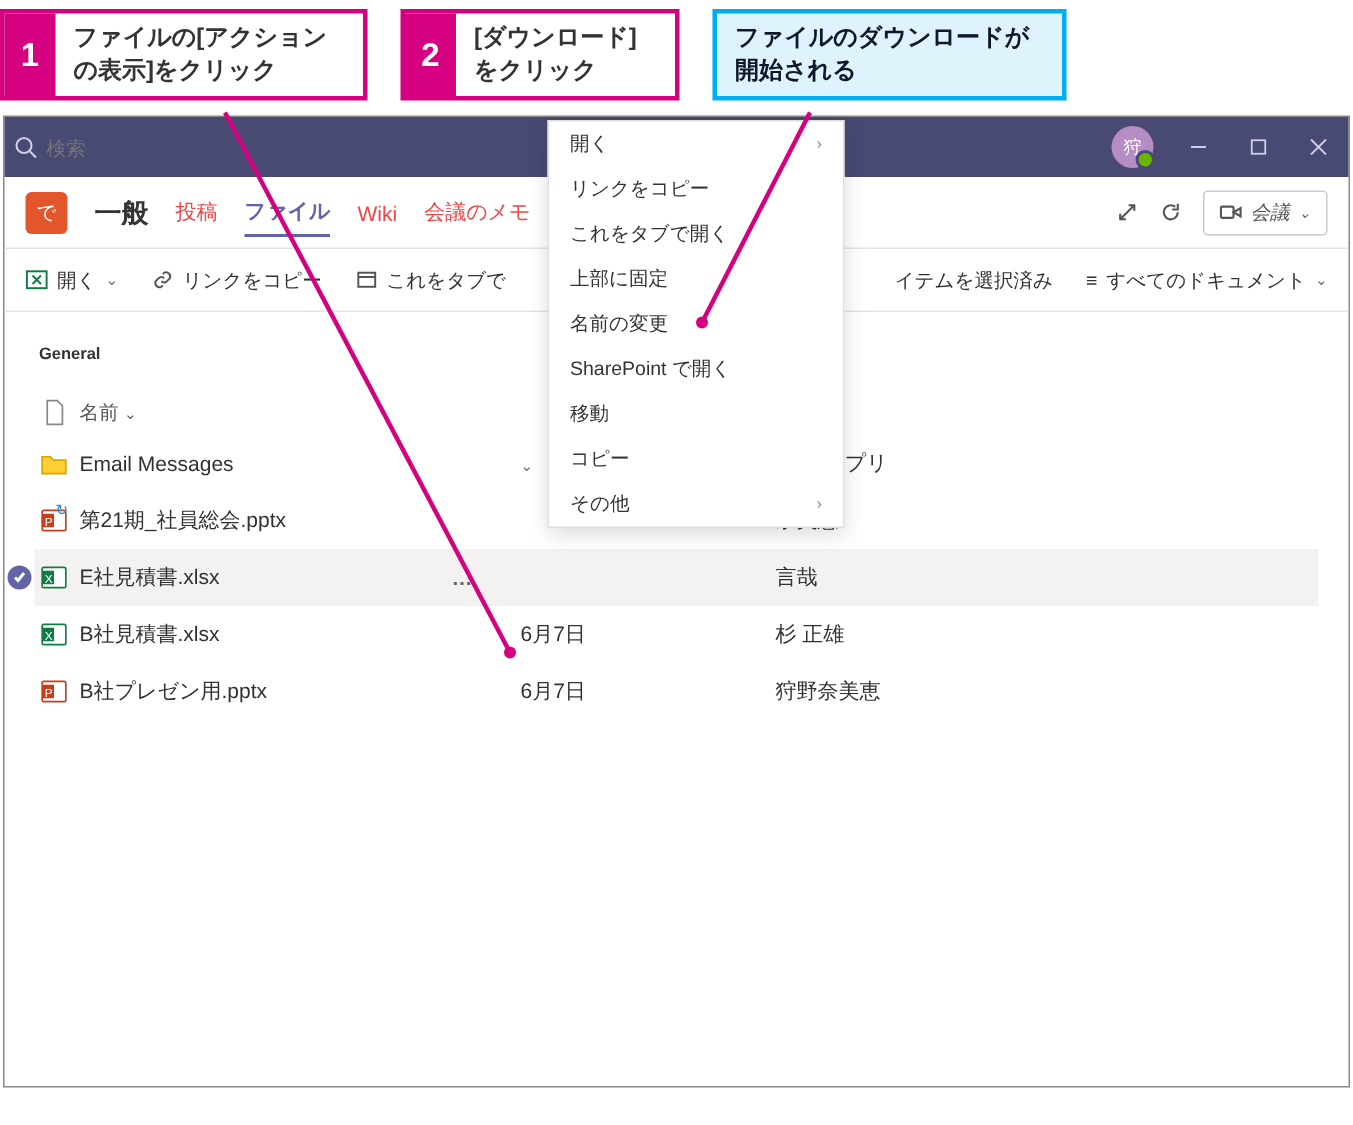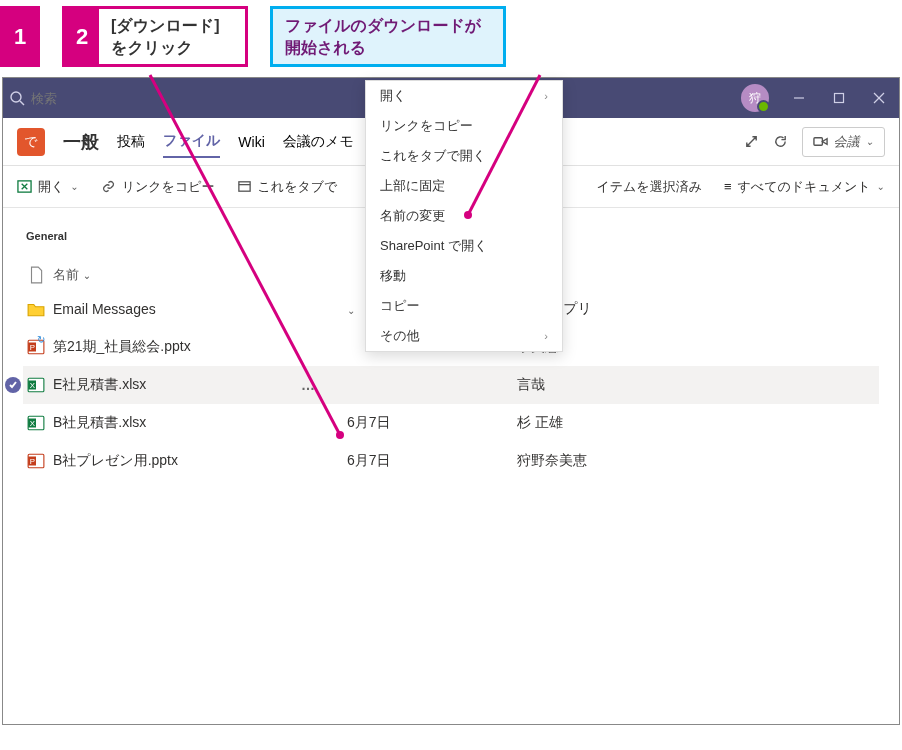--- a/index.html
+++ b/index.html
@@ -37,21 +37,21 @@
     align-items: center;
     justify-content: center;
   }
   .callout .txt {
     padding: 6px 12px;
     font-size: 16px;
     line-height: 1.35;
     font-weight: 600;
     white-space: pre-line;
   }
-  .callout.blue .txt { color:#701a75; }
+  .callout.blue .txt { color:#0f172a; }
 
   
   .app-window {
     border: 1px solid #888;
     position: relative;
     margin: 0 2px;
     height: 648px;
     background:#fff;
   }
   .titlebar {
@@ -91,21 +91,21 @@
 
   .tabbar{
     display:flex;align-items:center;height:48px;padding:0 14px;gap:18px;
     border-bottom:1px solid #e1e1e1;
   }
   .team-ic{
     width:28px;height:28px;background:#e2562c;color:#fff;border-radius:4px;
     display:flex;align-items:center;justify-content:center;font-size:13px;
   }
   .channel-name{font-size:18px;font-weight:600;text-align:center;}
-  .tab{font-size:14px;color:#000000;padding:6px 0;cursor:pointer;}
+  .tab{font-size:14px;color:#ef4444;padding:6px 0;cursor:pointer;}
   .tab.active{color:#6264a7;border-bottom:2px solid #6264a7;font-weight:600;}
   .tabbar .spacer{flex:1;}
   .tabbar-ic{display:flex;align-items:center;gap:14px;color:#555;}
   .tabbar-ic svg{width:15px;height:15px;stroke:#555;fill:none;stroke-width:1.5;}
   .meet-btn{border:1px solid #ccc;padding:5px 10px;border-radius:3px;display:flex;align-items:center;gap:6px;font-size:13px;font-style:italic;}
 
   .toolbar{
     display:flex;align-items:center;height:42px;gap:22px;padding:0 14px;
     border-bottom:1px solid #e5e5e5;color:#323130;font-size:13px;
   }
@@ -147,20 +147,21 @@
 
   
   .svg-overlay{position:absolute;left:0;top:0;pointer-events:none;z-index:30;}
 </style>
 </head>
 <body>
 
 <div class="callouts">
   <div class="callout magenta">
     <div class="num">1</div>
+    <div class="txt" style="width:205px">ファイルの[アクションの表示]をクリック</div>
   </div>
   <div class="callout magenta">
     <div class="num">2</div>
     <div class="txt" style="width:146px">[ダウンロード]をクリック</div>
   </div>
   <div class="callout blue">
     <div class="txt" style="width:230px">ファイルのダウンロードが開始される</div>
   </div>
 </div>
 

